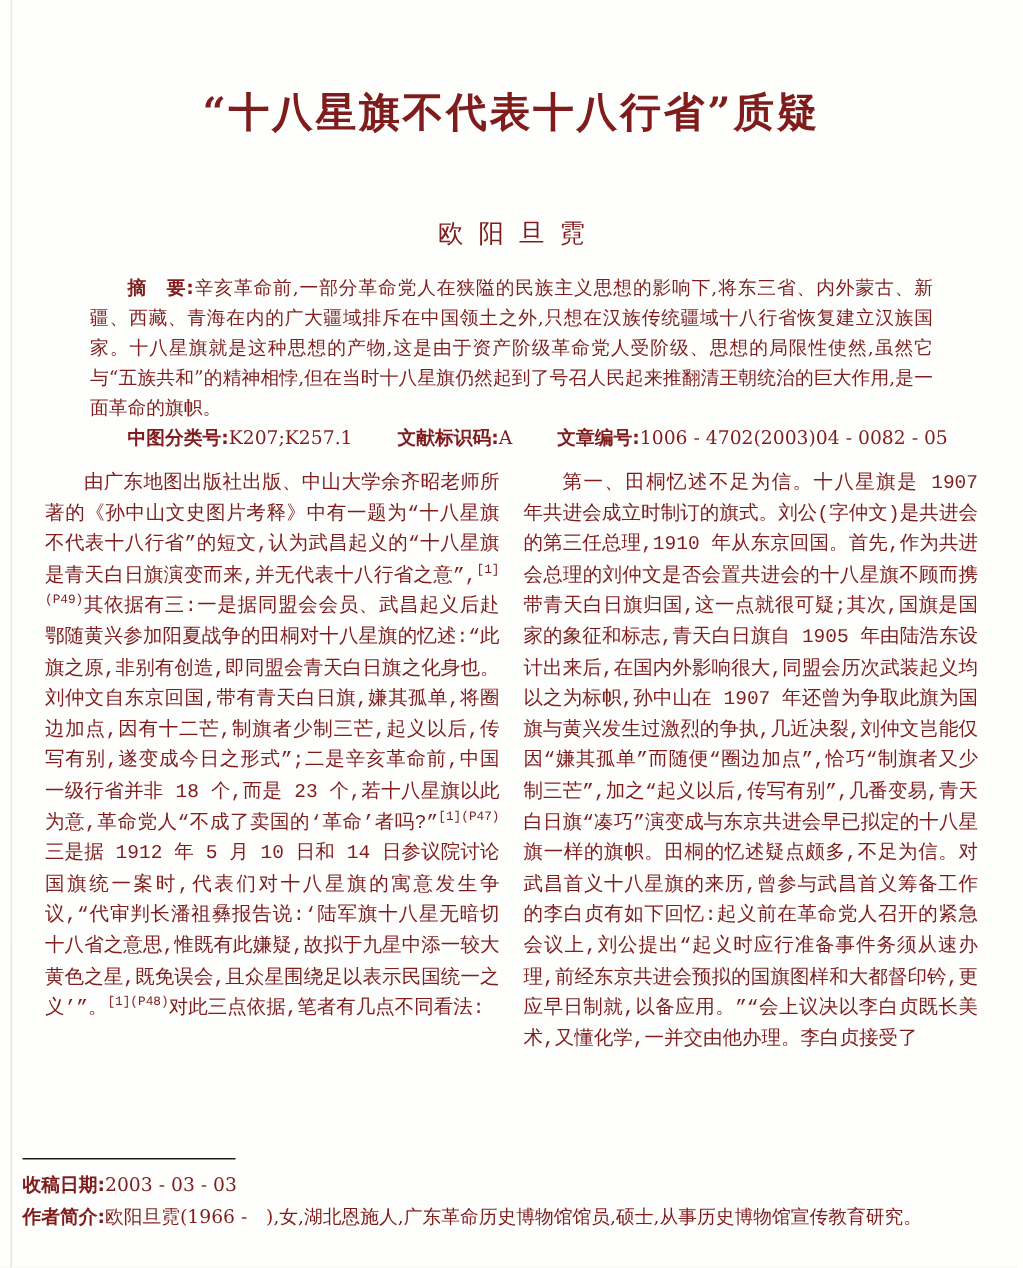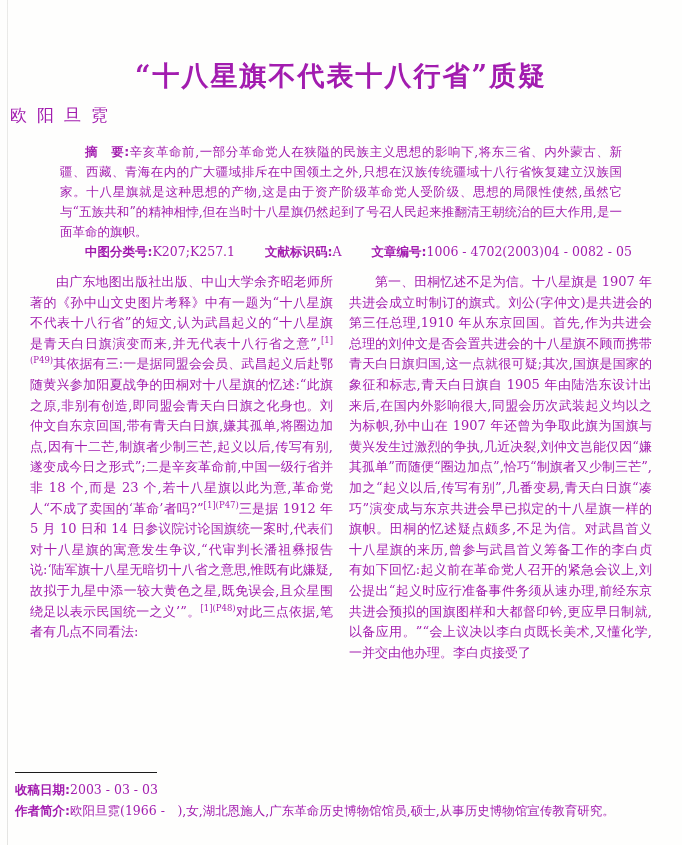--- a/index.html
+++ b/index.html
@@ -5,40 +5,41 @@
   html,body { margin:0; padding:0; }
   body {
     width:682px; height:845px;
     background:#ececea;
     font-family:"DejaVu Serif","Liberation Serif",serif;
   }
   .page {
     position:relative;
     width:682px; height:845px;
     background:#fefefd;
-    color:#a21caf;
+    color:#7f1d1d;
     box-sizing:border-box;
     overflow:hidden;
   }
   .page::before { 
     content:"";
     position:absolute; left:7px; top:0; bottom:0; width:1px;
     background:linear-gradient(#d9d9d6,#cfcfcc);
     opacity:.55;
   }
   .title {
     margin:60px 40px 0;
     text-align:center;
     font-size:27px;
     font-weight:bold;
     letter-spacing:2px;
     line-height:32px;
   }
   .author {
-    margin-top:12px;
+    margin-top:52px;
+    text-align:center;
     font-size:17px;
     letter-spacing:10px;
     text-indent:10px; 
   }
   .affiliation {
     margin-top:5px;
     text-align:center;
     font-size:12.5px;
     letter-spacing:0.5px;
   }
@@ -56,20 +57,21 @@
     font-size:12.5px;
   }
   .keywords { text-indent:2em; margin-top:1px; }
   .meta-line { text-indent:2em; margin-top:1px; white-space:nowrap; }
   .meta-item { margin-right:26px;margin-top:42px; }
   .meta-item:last-child { margin-right:0; }
   .columns {
     display:flex;
     gap:16px;
     margin:10px 30px 12px;
+    font-family:Liberation Mono, monospace;
   }
   .col {
     flex:1 1 0;
     font-size:13px;
     line-height:20.6px;
     text-align:justify;
     min-width:0;
   }
   .body-para { margin:0; text-indent:2em; }
   sup.cite {

